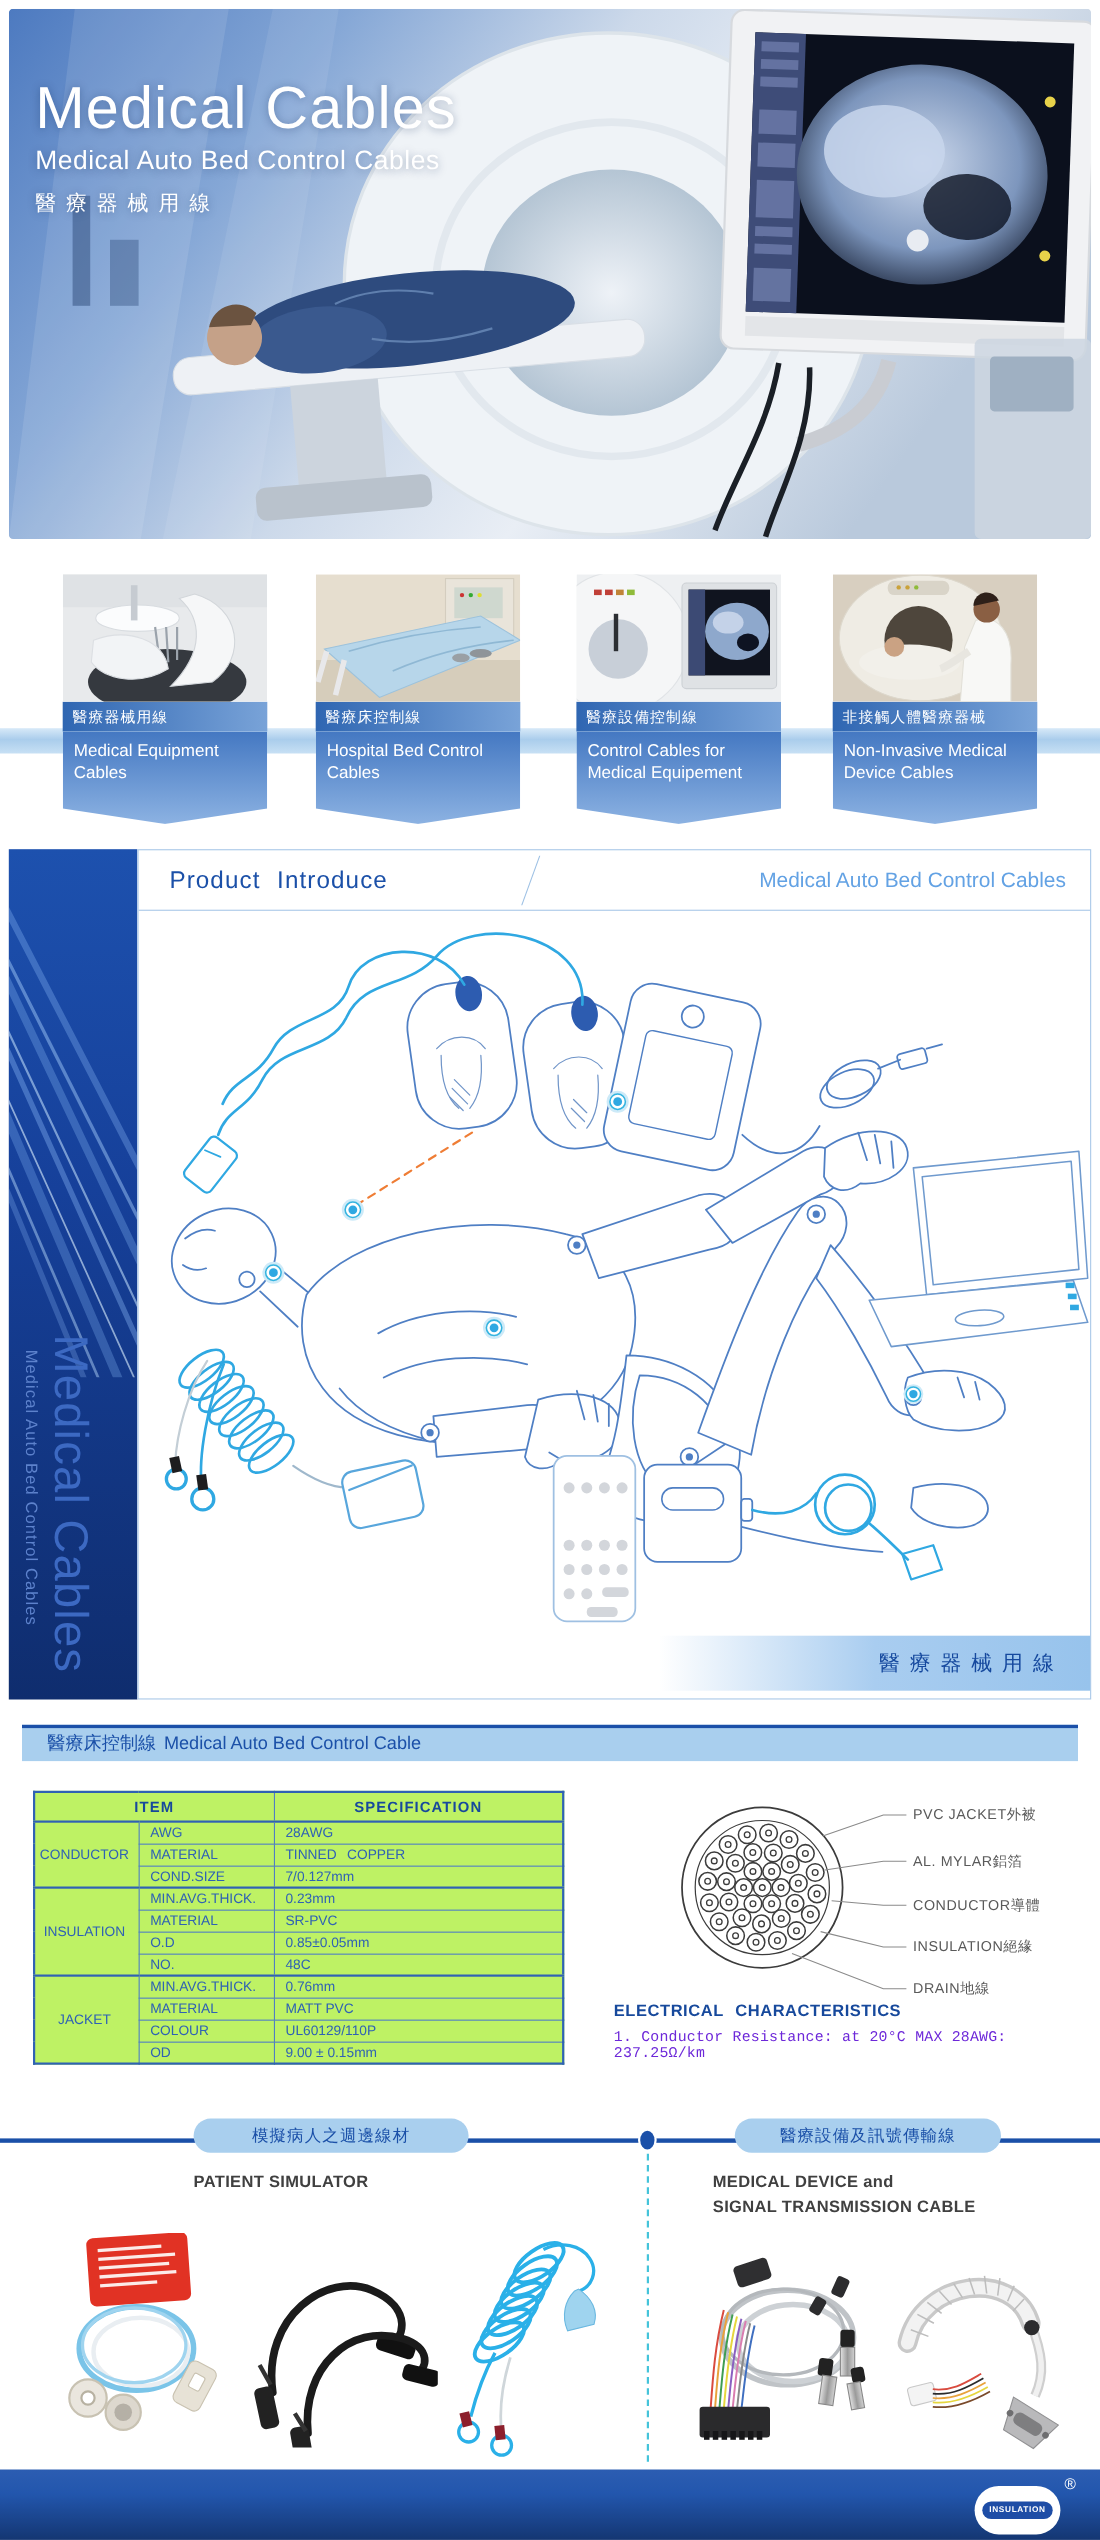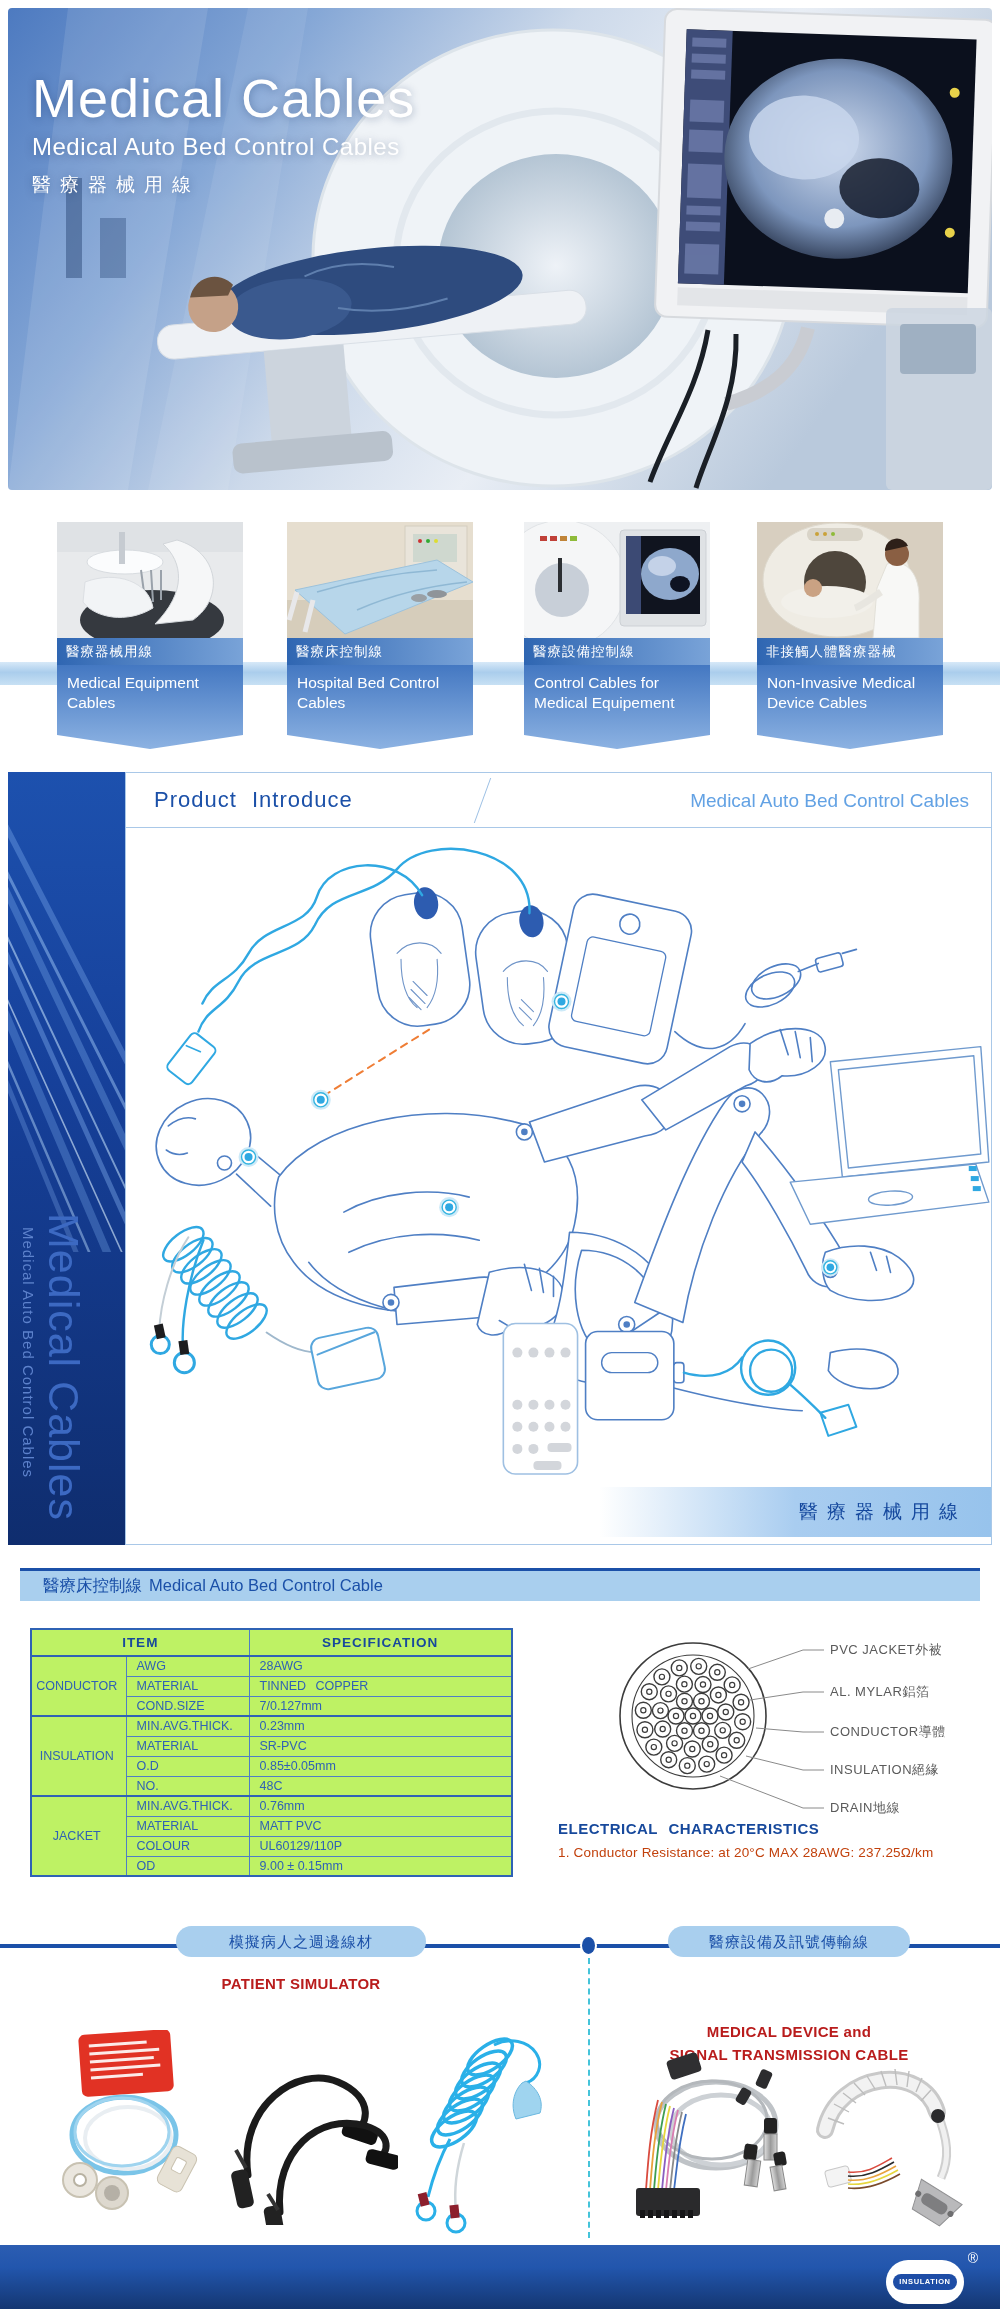--- a/index.html
+++ b/index.html
@@ -59,33 +59,33 @@
 
   .cross-wrap { left:598px; top:1622px; }
   .xs-outer { fill:#fff; stroke:#3c3c3c; stroke-width:1.6; }
   .xs-inner { fill:#fff; stroke:#3c3c3c; stroke-width:1.1; }
   .cond { fill:#fff; stroke:#3c3c3c; stroke-width:1.4; }
   .cond-dot { fill:none; stroke:#3c3c3c; stroke-width:1.2; }
   .xs-line { fill:none; stroke:#8a8a8a; stroke-width:1; }
   .xs-label { font-size:13px; fill:#5a5a5a; letter-spacing:.5px; font-family:"Liberation Sans",sans-serif; }
 
   .elec-h { left:558px; top:1820px; font-size:15px; font-weight:bold; color:#17499c; letter-spacing:.5px; word-spacing:6px; }
-  .elec-1 { left:558px; top:1845px; font-size:13.5px; color:#c2410c; letter-spacing:.2px; }
+  .elec-1 { left:558px; top:1845px; font-size:13.5px; color:#6d28d9; letter-spacing:.2px;font-family:Liberation Mono, monospace; }
 
   
   .divider { left:0; top:1944px; width:1000px; height:4px; background:#1b50a8; }
   .pill { top:1926px; height:31px; border-radius:16px; background:#a9cfee; color:#1b50a8; font-size:15px;
     line-height:31px; text-align:center; letter-spacing:1px; }
   .pill-left { left:176px; width:250px; }
   .pill-right { left:668px; width:242px; }
   .mid-dot { left:582px; top:1937px; width:13px; height:17px; border-radius:50%; background:#1b50a8; box-shadow:0 0 0 2px #fff; }
   .dash-line { left:588px; top:1958px; height:280px; width:0; border-left:2px dashed #45c4da; }
-  .caption { top:1972px; text-align:center; font-weight:bold; font-size:15px; color:#b91c1c; line-height:1.55; letter-spacing:.3px; }
+  .caption { top:1972px; font-weight:bold; font-size:15px; color:#404040; line-height:1.55; letter-spacing:.3px; }
   .cap-left { left:176px; width:250px; }
-  .cap-right { left:628px; width:322px;margin-top:48px; }
+  .cap-right { left:648px; width:322px; }
 
   
   .footer { left:0; top:2245px; width:1000px; height:64px;
     background:linear-gradient(180deg,#2c5db2 0%,#2256ad 35%,#143672 100%); }
   .logo { position:absolute; right:20px; top:5px; width:94px; height:54px; }
   .logo-e { position:absolute; left:0; top:10px; width:78px; height:44px; background:#fff; border-radius:22px; }
   .logo-pill { position:absolute; left:7px; top:14px; width:64px; height:16px; background:#1e4da6; border-radius:8px;
     color:#fff; font-size:7.5px; font-weight:bold; letter-spacing:.6px; text-align:center; line-height:16px; }
   .logo-reg { position:absolute; right:2px; top:0; color:#fff; font-size:14px; }
 </style>

